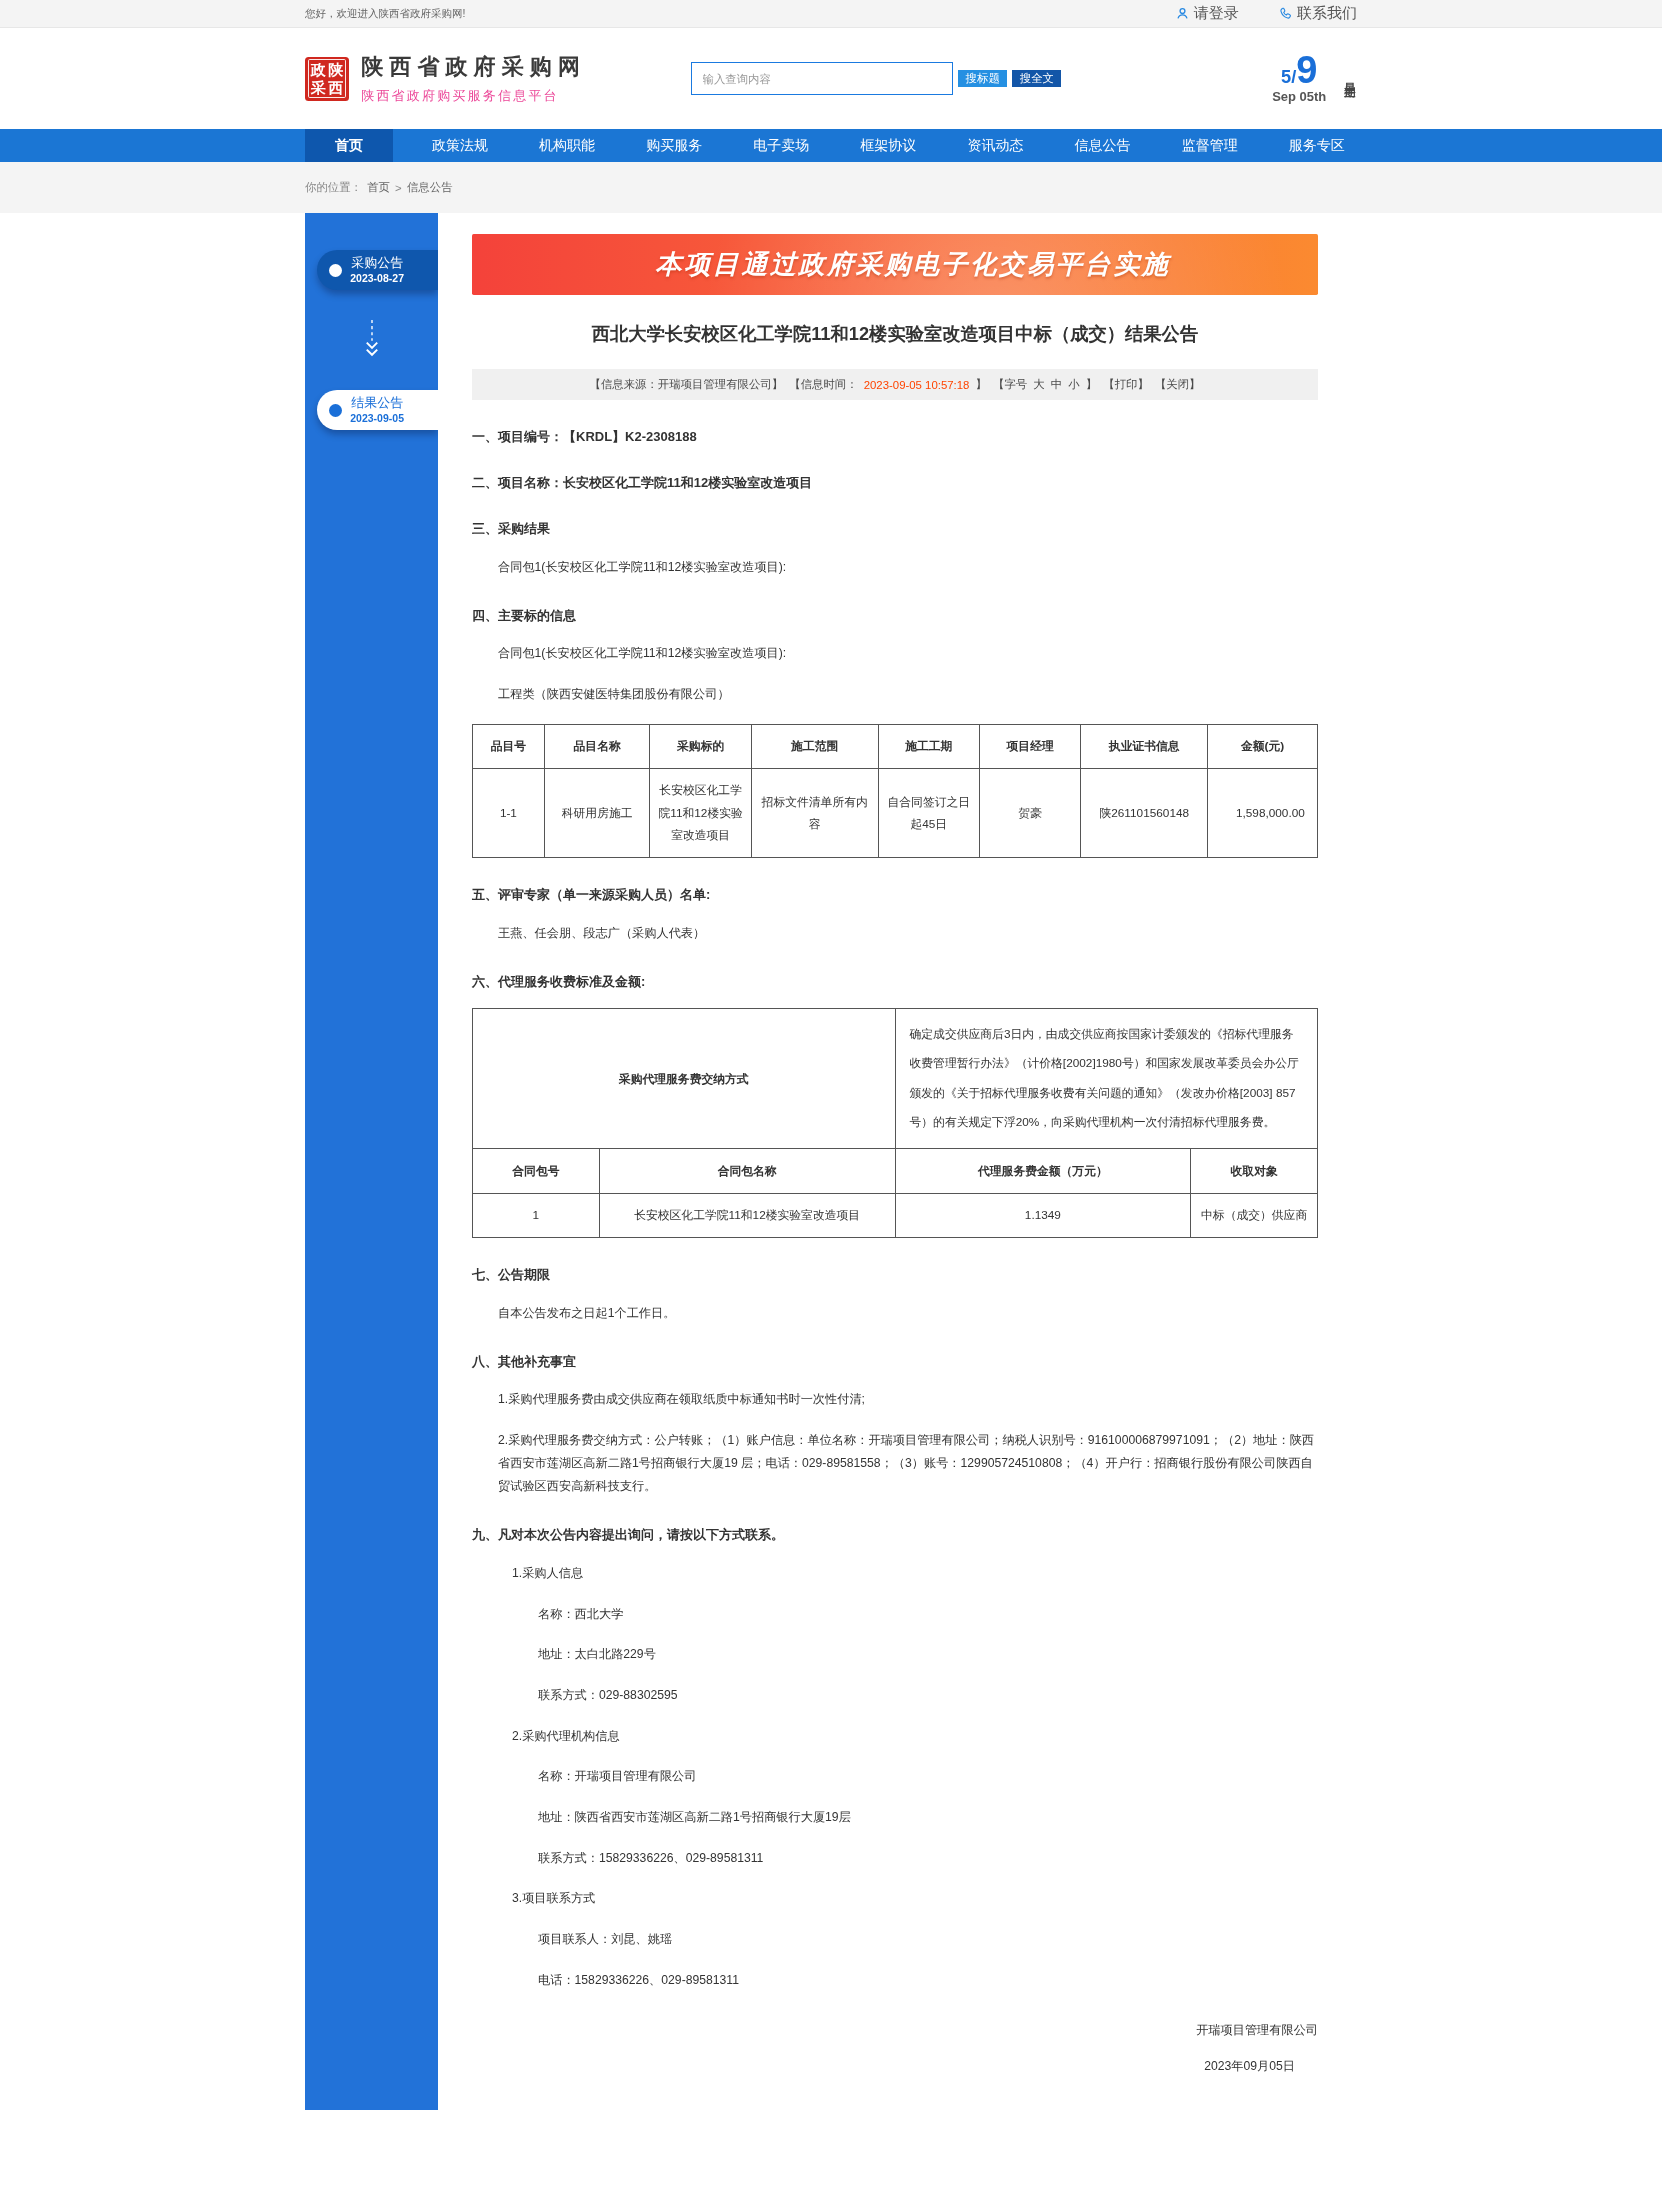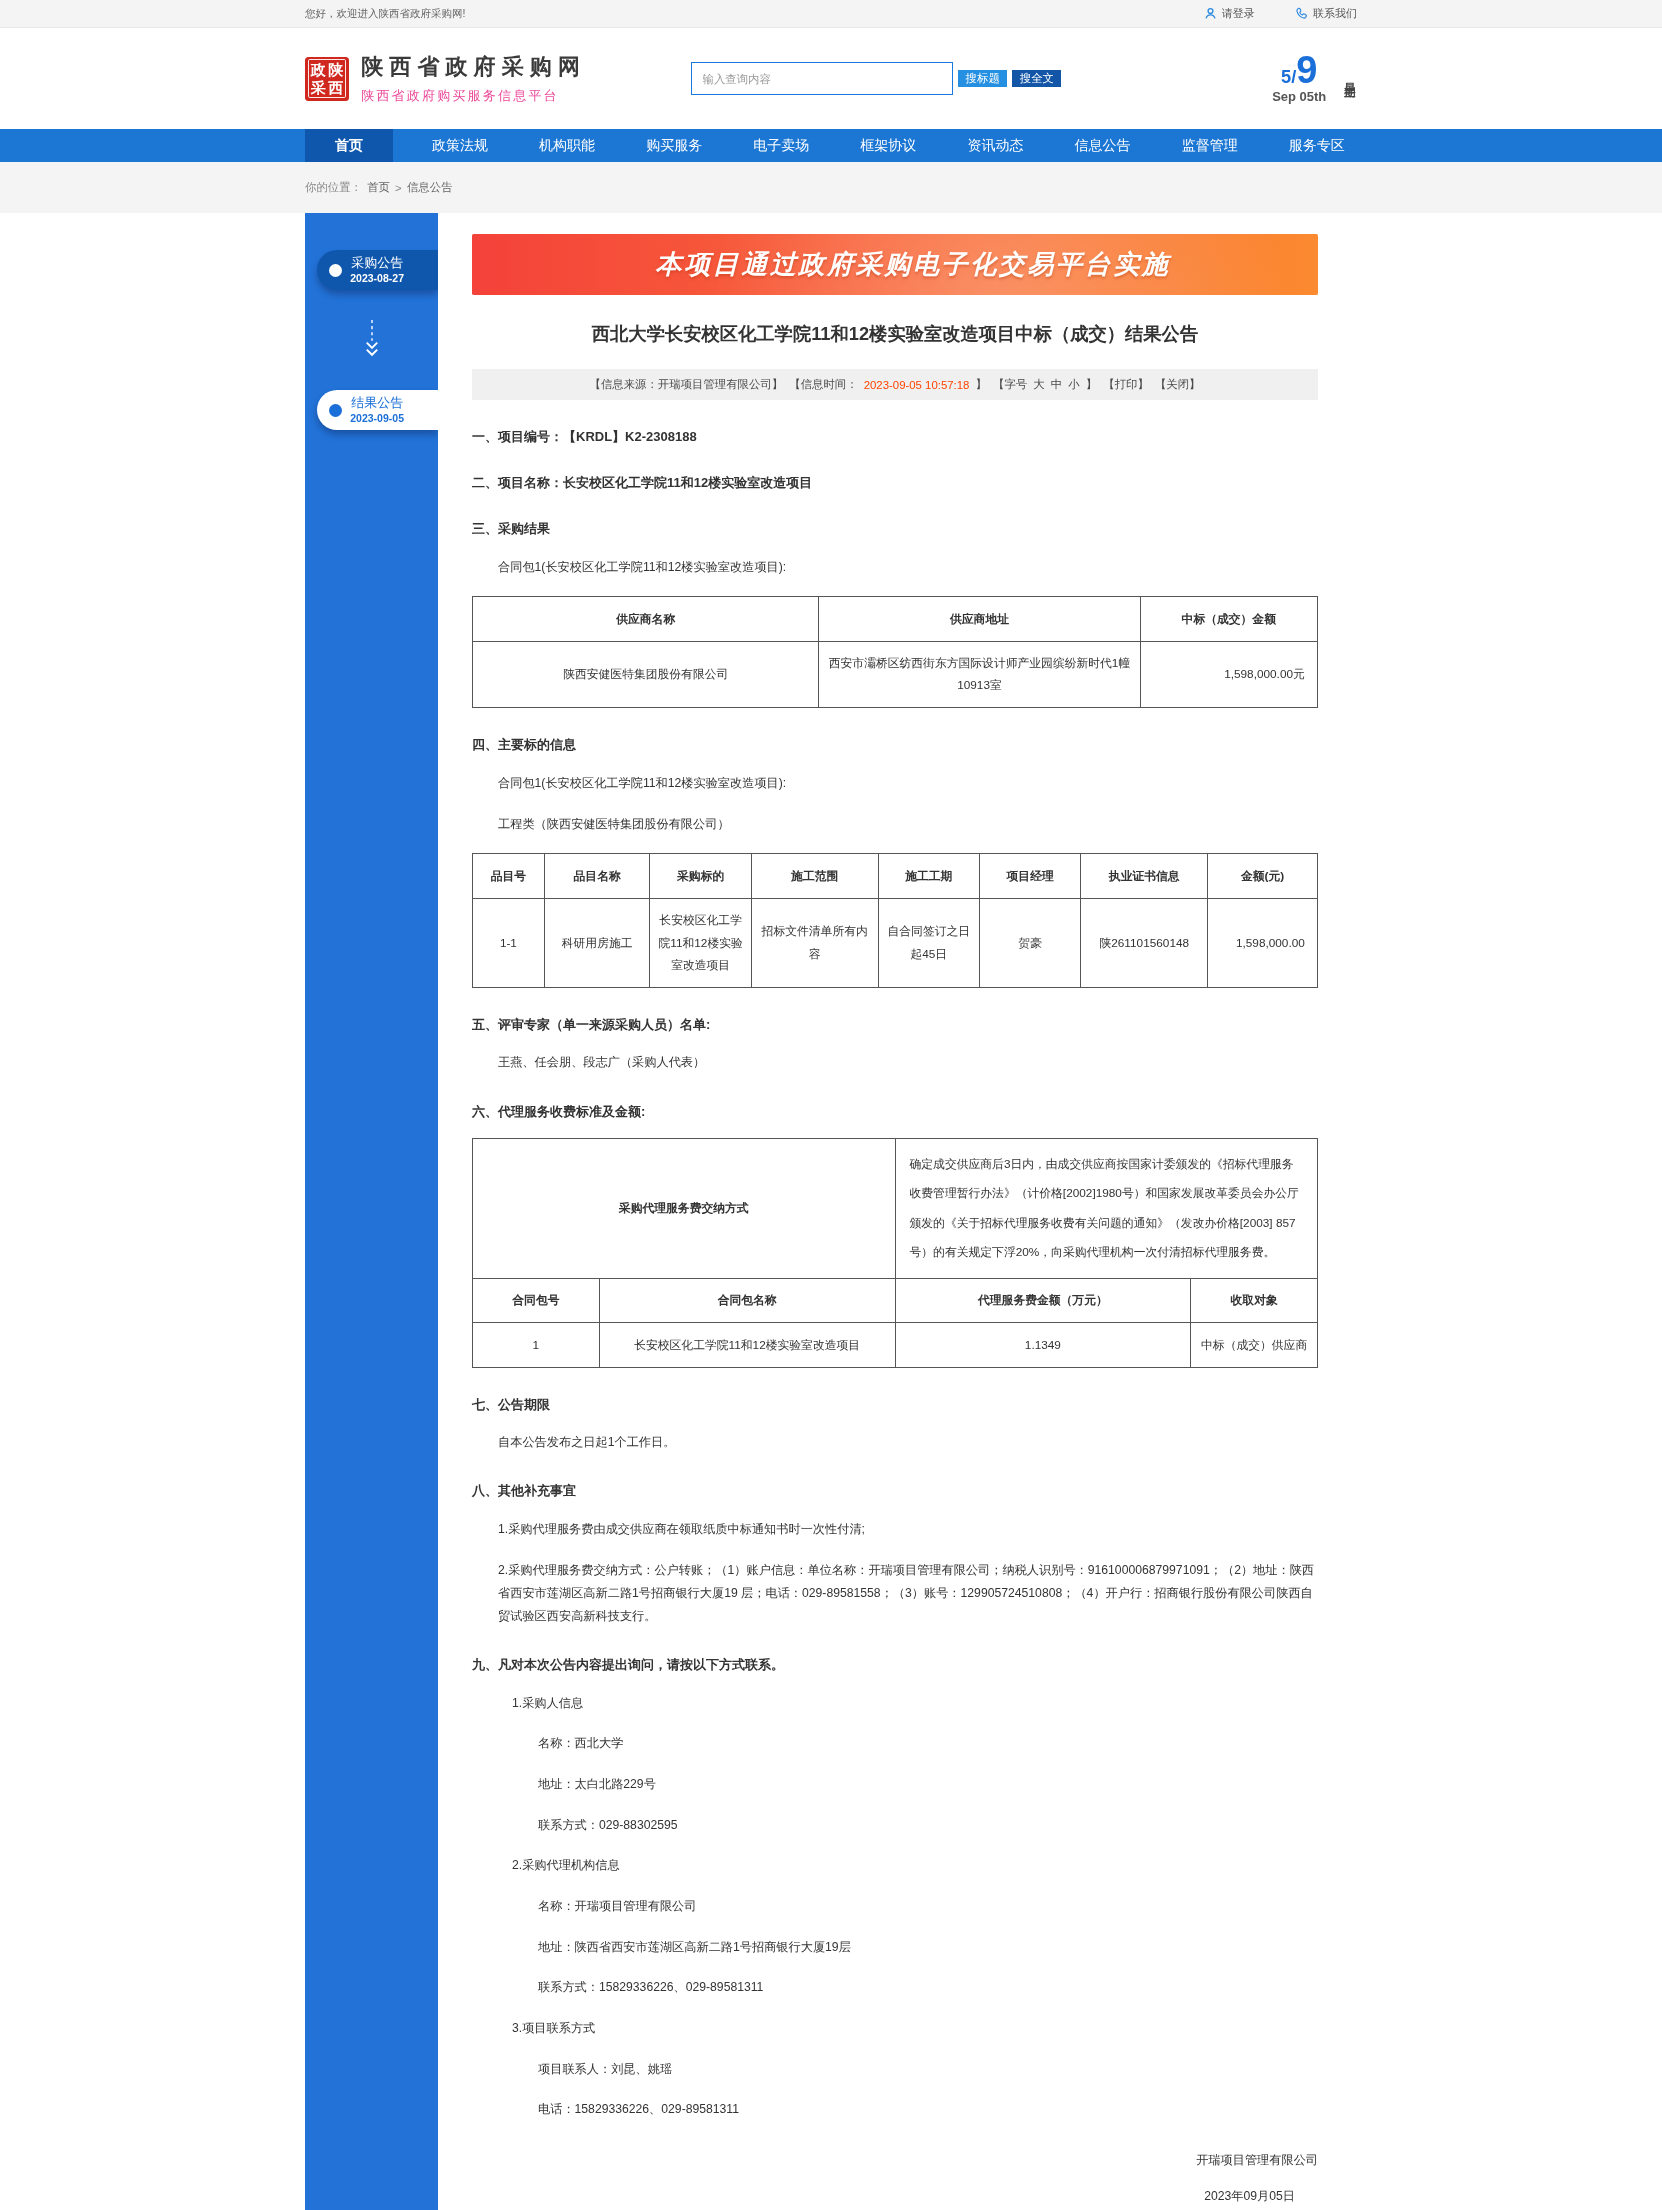--- a/index.html
+++ b/index.html
@@ -7,21 +7,21 @@
     font-family: "Liberation Sans", "DejaVu Sans", sans-serif;
     color: #333; background: #fff; width: 1662px;
   }
   .container { width: 1052px; margin: 0 auto; position: relative; }
 
   
   .topbar { height: 28px; background: #f4f4f4; border-bottom: 0.9px solid #e7e7e7; }
   .topbar .container { height: 100%; display: flex; align-items: center; justify-content: space-between; }
   .topbar-welcome { font-size: 10.5px; color: #666; }
   .topbar-right { display: flex; align-items: center; gap: 40px; }
-  .topbar-link { display: flex; align-items: center; gap: 5.2px; font-size: 11px; color: #555; cursor: pointer; }
+  .topbar-link { display: flex; align-items: center; gap: 5.2px; font-size: 15px; color: #555; cursor: pointer; }
   .topbar-link svg { display: block; }
 
   
   .header { height: 101px; background: #fff; }
   .header .container { height: 100%; display: flex; align-items: center; }
   .logo-wrap { display: flex; align-items: center; gap: 12.2px; }
   .seal { width: 44px; height: 44px; background: #d0281f; border-radius: 3.5px; position: relative;
           display: grid; grid-template-columns: 1fr 1fr; place-items: center; padding: 4.4px; }
   .seal::before { content: ""; position: absolute; inset: 2.6px; border: 0.9px solid rgba(255,255,255,.9); border-radius: 1.7px; }
   .seal span { color: #fff; font-size: 15px; font-weight: bold; line-height: 1; z-index: 1; }
@@ -225,39 +225,20 @@
         <span class="clickable">【打印】</span>
         <span class="clickable">【关闭】</span>
       </div>
 
       <div class="sec-h">一、项目编号：【KRDL】K2-2308188</div>
       <div class="sec-h">二、项目名称：长安校区化工学院11和12楼实验室改造项目</div>
 
       <div class="sec-h">三、采购结果</div>
       <div class="sec-p">合同包1(长安校区化工学院11和12楼实验室改造项目):</div>
 
-      <table>
-        <colgroup>
-            <col style="width:41%">
-            <col style="width:38%">
-            <col style="width:21%">
-          </colgroup>
-        <tbody>
-            <tr>
-          <th>供应商名称</th>
-          <th>供应商地址</th>
-          <th>中标（成交）金额</th>
-        </tr>
-        <tr>
-          <td>陕西安健医特集团股份有限公司</td>
-          <td>西安市灞桥区纺西街东方国际设计师产业园缤纷新时代1幢10913室</td>
-          <td class="num">1,598,000.00元</td>
-        </tr>
-      </tbody>
-        </table>
 
       <div class="sec-h">四、主要标的信息</div>
       <div class="sec-p">合同包1(长安校区化工学院11和12楼实验室改造项目):</div>
       <div class="sec-p">工程类（陕西安健医特集团股份有限公司）</div>
 
       <table>
         <colgroup>
             <col style="width:8.5%">
             <col style="width:12.5%">
             <col style="width:12%">

